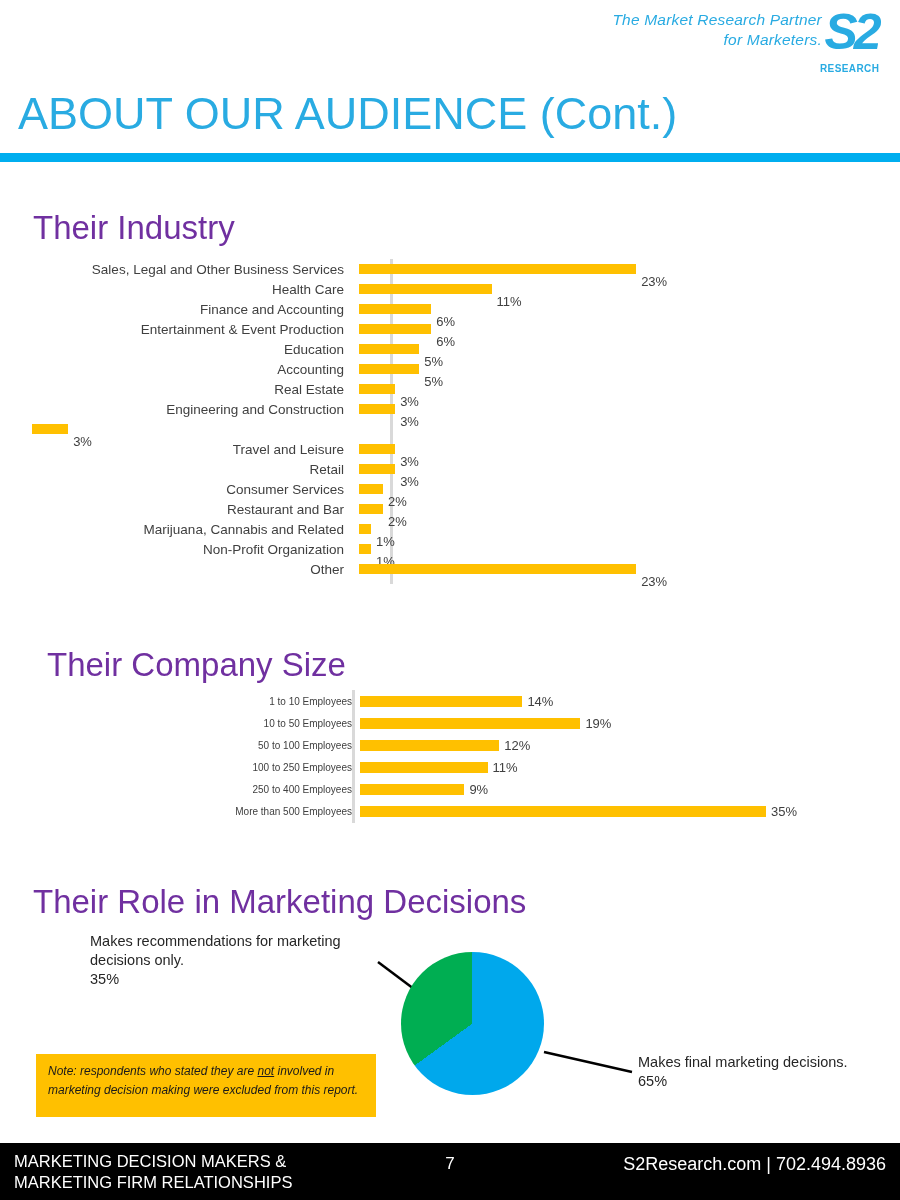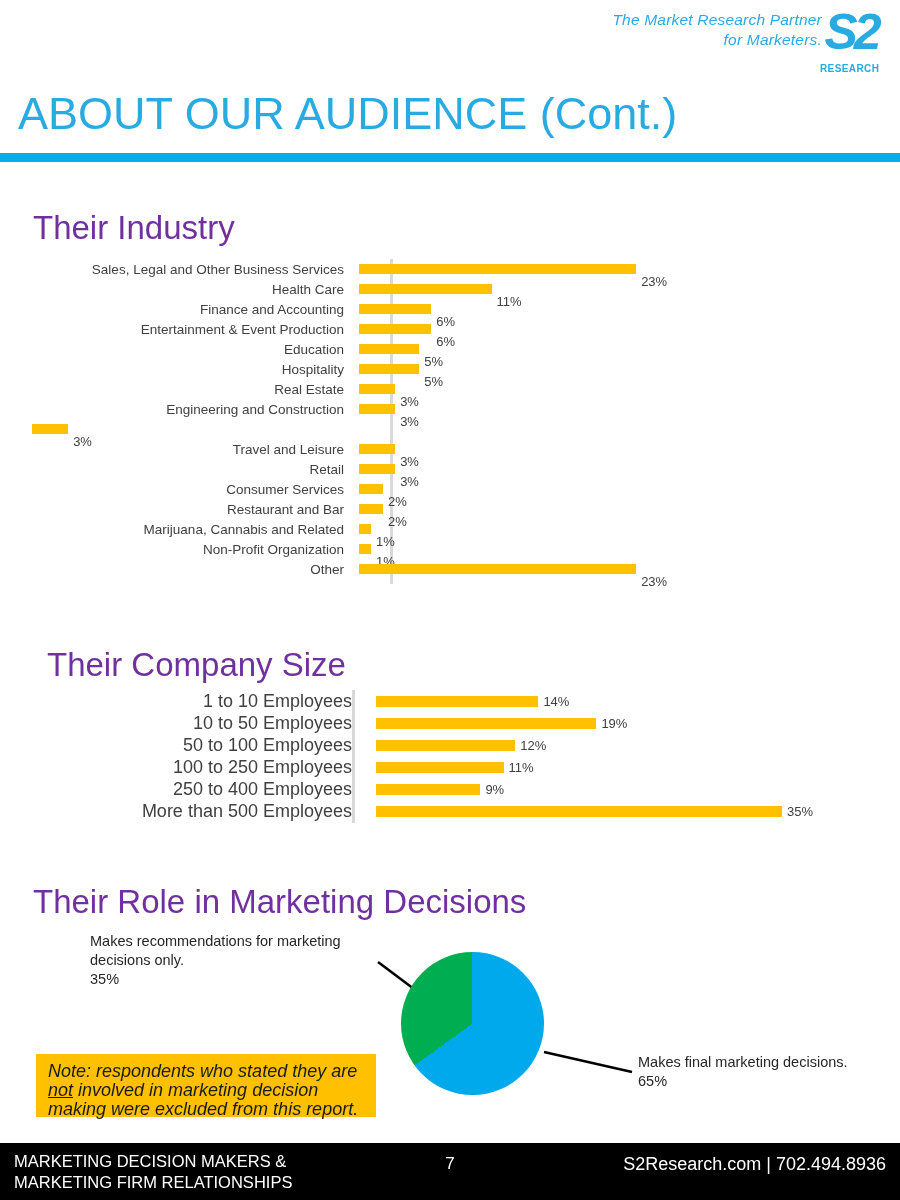--- a/index.html
+++ b/index.html
@@ -139,21 +139,21 @@
   
   #chart-industry { left: 32px; top: 259px; width: 700px; }
   #chart-industry .bar-row { height: 20px; }
   #chart-industry .bar-label { width: 312px; font-size: 13.5px; padding-right: 15px; }
   #chart-industry .bar-value { font-size: 13px; margin-top: 24px; }
   #chart-industry .axis-line { left: 358px; top: 0; height: 325px; }
 
   
   #chart-size { left: 130px; top: 690px; width: 760px; }
   #chart-size .bar-row { height: 22px; }
-  #chart-size .bar-label { width: 222px; font-size: 18px; padding-right: 24px; }
+  #chart-size .bar-label { width: 222px; font-size: 10px; padding-right: 8px; }
   #chart-size .bar-value { font-size: 13px; }
   #chart-size .axis-line { left: 222px; top: 0; height: 133px; }
   #chart-size .bar-fill { height: 11px; }
 
   
   .pie-wrap {
     position: absolute;
     left: 401px;
     top: 952px;
     width: 143px;
@@ -198,21 +198,21 @@
     width: 340px;
     height: 63px;
     background: #FFC000;
     box-sizing: border-box;
     padding: 8px 10px 0 12px;
   }
   .note-box .note-text {
     color: #1a1a1a;
     font-family: "Liberation Sans", sans-serif;
     font-style: italic;
-    font-size: 18px;
+    font-size: 12px;
     line-height: 19px;
   }
   .note-box u { text-decoration: underline; }
 
   
   .footer {
     position: absolute;
     left: 0;
     bottom: 0;
     width: 900px;
@@ -297,21 +297,21 @@
       </div>
     </div>
     <div class="bar-row">
       <div class="bar-label">Education</div>
       <div class="bar-track">
         <div class="bar-fill" style="width: 60.25px; background: rgb(255, 192, 0);"></div>
         <div class="bar-value">5%</div>
       </div>
     </div>
     <div class="bar-row">
-      <div class="bar-label">Hospitality</div>
+      <div class="bar-label">Accounting</div>
       <div class="bar-track">
         <div class="bar-fill" style="width: 60.25px; background: rgb(255, 192, 0);"></div>
         <div class="bar-value">5%</div>
       </div>
     </div>
     <div class="bar-row">
       <div class="bar-label">Real Estate</div>
       <div class="bar-track">
         <div class="bar-fill" style="width: 36.15px; background: rgb(255, 192, 0);"></div>
         <div class="bar-value">3%</div>

